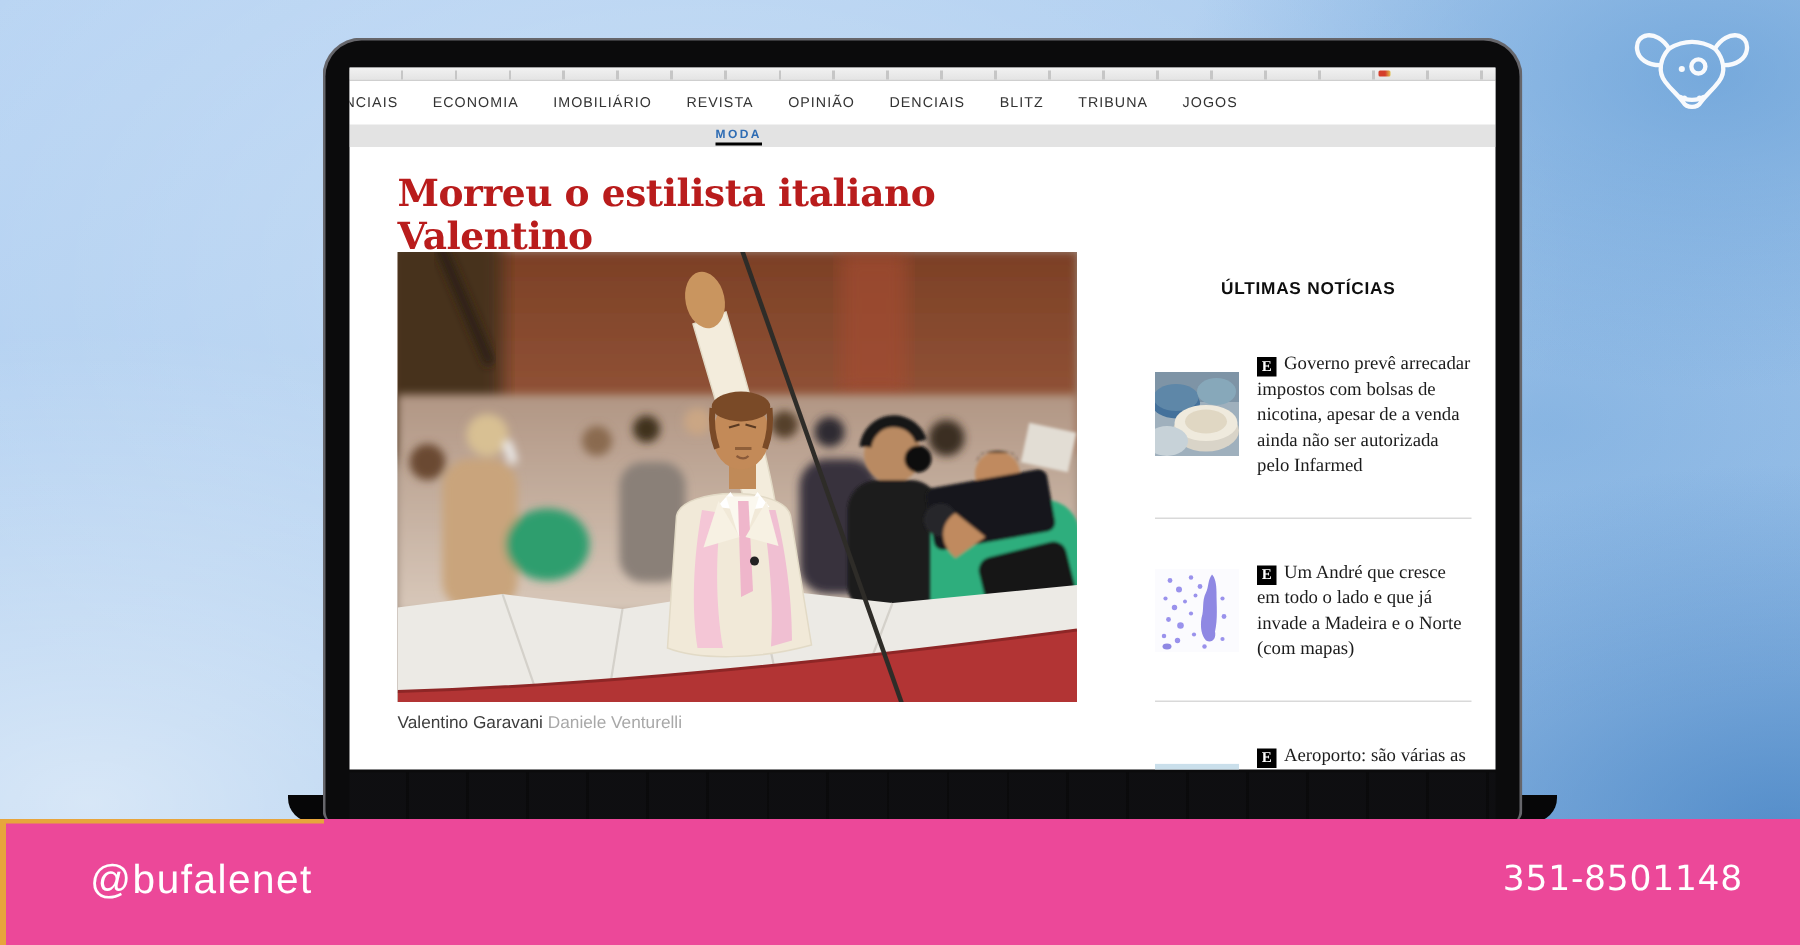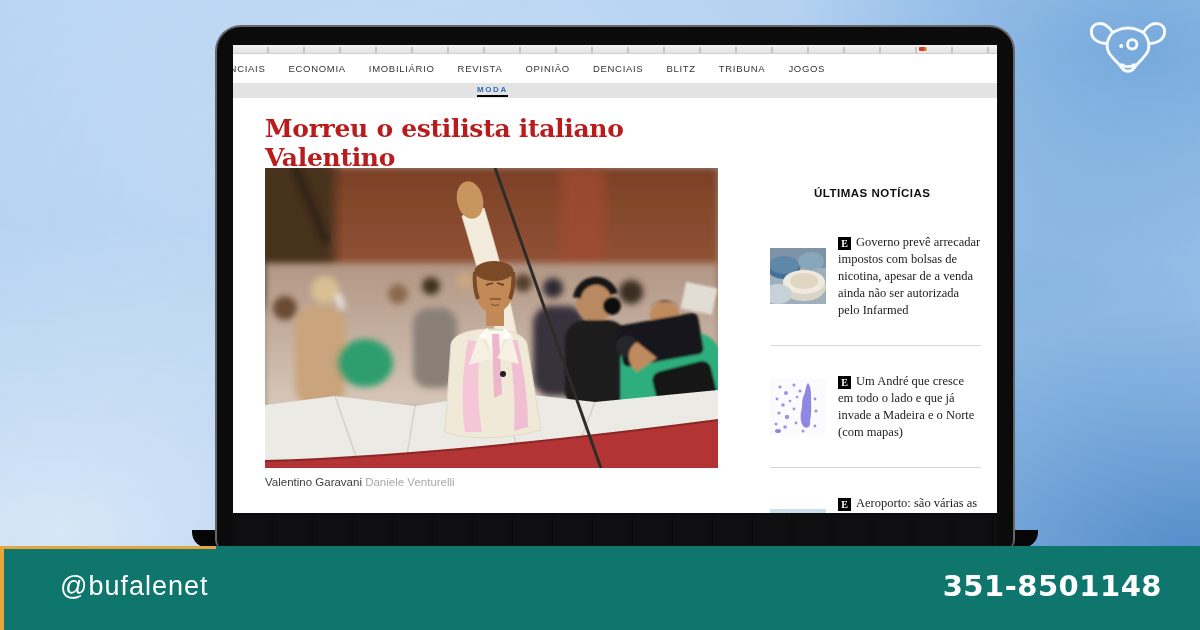--- a/index.html
+++ b/index.html
@@ -62,28 +62,28 @@
   .sb-title{font-size:11.5px;font-weight:700;letter-spacing:.5px;color:#0e0e0e;margin:0 0 22px 0;padding-left:44px;}
   .sb-item{display:flex;gap:12px;align-items:center;cursor:pointer;}
   .sb-thumb{width:56px;height:56px;flex:0 0 56px;overflow:hidden;}
   .sb-text{font-family:"Liberation Serif",serif;font-size:12.5px;line-height:1.36;color:#1c1c1c;}
   .badge{display:inline-block;width:13px;height:13px;background:#000;color:#fff;
          font-family:"Liberation Serif",serif;font-size:10px;font-weight:700;line-height:13px;
          text-align:center;margin-right:5px;transform:translateY(1px);}
   .sb-div{border-top:1px solid #d9d9d9;margin:14px 0;height:0;}
 
   
-  .bar{position:absolute;left:0;right:0;top:546px;height:84px;background:#0f766e;z-index:3;
+  .bar{position:absolute;left:0;right:0;top:546px;height:84px;background:#ec4899;z-index:3;
        border-left:4px solid #e7a53c;box-sizing:border-box;
        display:flex;align-items:center;justify-content:space-between;
        padding:0 38px 4px 56px;color:#fff;}
   .bar-accent{position:absolute;left:0;top:546px;width:216px;height:3px;background:#e7a53c;z-index:4;}
   .handle{font-size:27px;letter-spacing:1px;font-weight:500;}
   .slogan{font-family:"DejaVu Sans",sans-serif;font-size:38px;font-weight:800;letter-spacing:.5px;}
-  .phone{font-family:"DejaVu Sans",sans-serif;font-size:29px;font-weight:700;letter-spacing:.5px;}
+  .phone{font-family:"DejaVu Sans",sans-serif;font-size:23px;font-weight:400;letter-spacing:.5px;}
 </style>
 </head>
 <body>
 
 <div class="sky"></div>
 
 <div class="bull">
   <svg viewBox="0 0 100 80" width="88" height="68">
     <g fill="none" stroke="#fff" stroke-width="3.4" stroke-linecap="round" stroke-linejoin="round">
       <path d="M32 24 C22 8 5 12 7 25 C8 32 15 37 25 37"></path>

